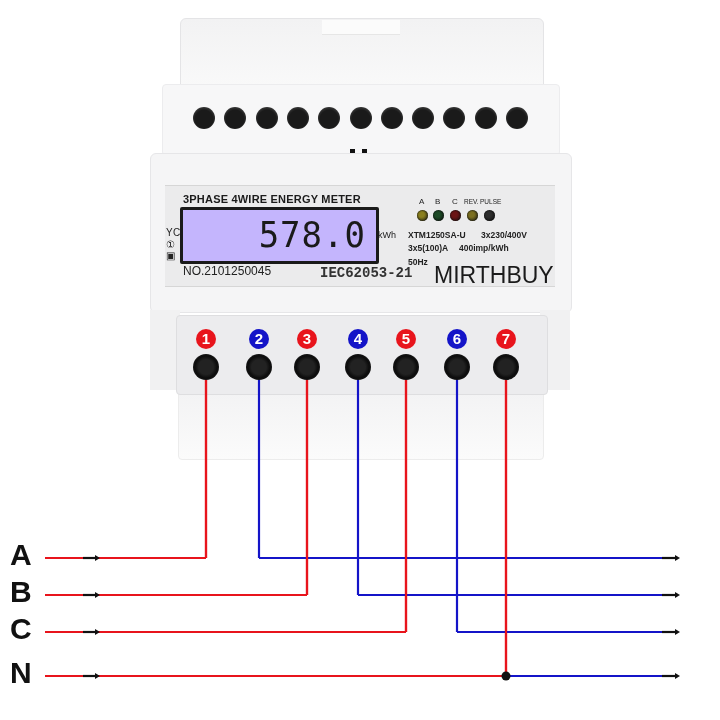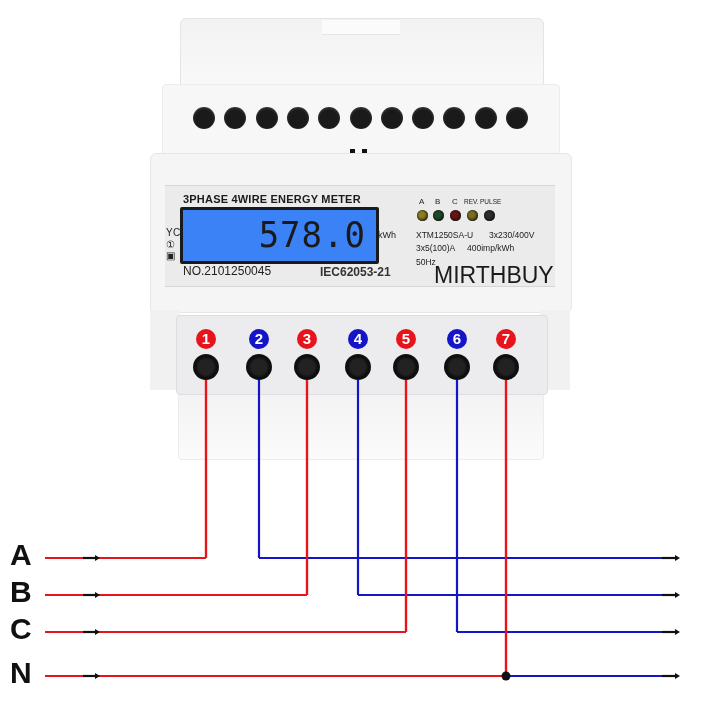--- a/index.html
+++ b/index.html
@@ -7,29 +7,29 @@
   .abs{position:absolute;}
   
   .lid{left:180px;top:18px;width:362px;height:78px;background:linear-gradient(#f2f2f3,#fafafa);border-radius:6px 6px 0 0;border:1px solid #e4e4e6;}
   .lid-tab{left:322px;top:20px;width:78px;height:14px;background:#fbfbfb;border-bottom:1px solid #e6e6e6;}
   .top-block{left:162px;top:84px;width:396px;height:70px;background:#f7f7f8;border:1px solid #ececee;border-radius:4px;}
   .hole{width:22px;height:22px;border-radius:50%;background:radial-gradient(circle at 50% 55%,#1a1a1a 55%,#3a3a3a 75%,#9a9a9a 100%);}
   .mini-slot{width:5px;height:7px;background:#111;}
   .body{left:150px;top:153px;width:420px;height:158px;background:#f5f5f6;border:1px solid #e6e6e8;border-radius:6px;}
   .panel{left:165px;top:185px;width:390px;height:100px;background:#ebebec;border-top:1px solid #d6d6d6;border-bottom:1px solid #d6d6d6;}
   .title{left:183px;top:193px;font-size:11px;font-weight:bold;color:#1b1b1b;letter-spacing:0.2px;}
-  .lcd{left:180px;top:207px;width:193px;height:51px;background:#3b82f6;border:3px solid #1a1a1a;border-radius:2px;}
+  .lcd{left:180px;top:207px;width:193px;height:51px;background:#c4b5fd;border:3px solid #1a1a1a;border-radius:2px;}
   .lcd-val{right:10px;top:4px;font-family:"DejaVu Sans Mono",monospace;font-size:34px;color:#1a1a1a;letter-spacing:1px;transform:scaleY(1.05);}
   .kwh{left:378px;top:230px;font-size:9px;font-weight:normal;color:#1b1b1b;}
   .serial{left:183px;top:264px;font-size:12px;color:#222;}
-  .iec{left:320px;top:265px;font-size:12px;font-weight:bold;color:#333;}
+  .iec{left:320px;top:265px;font-size:14px;font-weight:bold;color:#333;font-family:Liberation Mono, monospace;}
   .sym{left:166px;font-size:10px;color:#222;line-height:10px;}
   .led-label{top:197px;font-size:8px;color:#222;}
   .led{top:210px;width:11px;height:11px;border-radius:50%;box-shadow:inset 0 0 2px #000;}
-  .spec{font-size:8.5px;font-weight:normal;color:#222;margin-left:8px;}
+  .spec{font-size:8.5px;font-weight:bold;color:#222;}
   .brand{left:434px;top:262px;font-size:23px;color:#1a1a1a;}
   .bottom-block{left:176px;top:315px;width:370px;height:78px;background:#ececee;border:1px solid #dedee0;border-radius:4px;}
   .terminal{width:26px;height:26px;border-radius:50%;background:radial-gradient(circle at 50% 50%,#222 40%,#0c0c0c 60%,#2d2d2d 100%);}
   .badge{width:20px;height:20px;border-radius:50%;color:#fff;font-weight:bold;font-size:15px;line-height:20px;text-align:center;}
   .flap{left:178px;top:392px;width:364px;height:66px;background:linear-gradient(#f3f3f4,#fbfbfb);border:1px solid #ececec;border-radius:0 0 4px 4px;}
   .side-l{left:150px;top:310px;width:30px;height:80px;background:#f1f1f2;}
   .side-r{left:540px;top:310px;width:30px;height:80px;background:#f1f1f2;}
   .phase-label{left:10px;font-size:30px;font-weight:bold;color:#111;}
 </style>
 </head>

